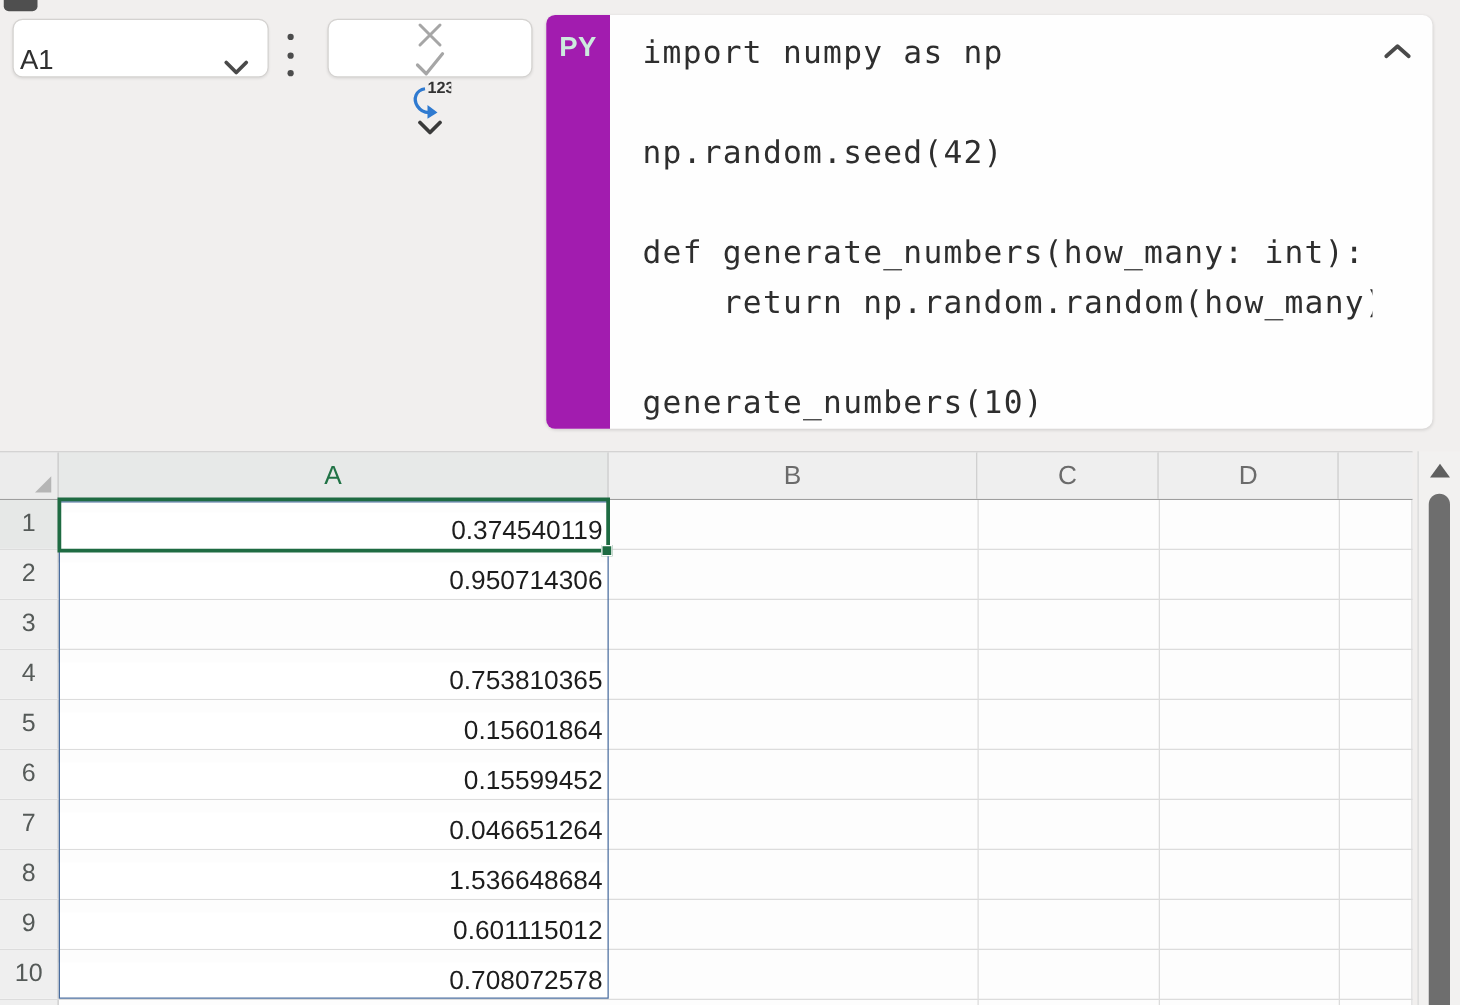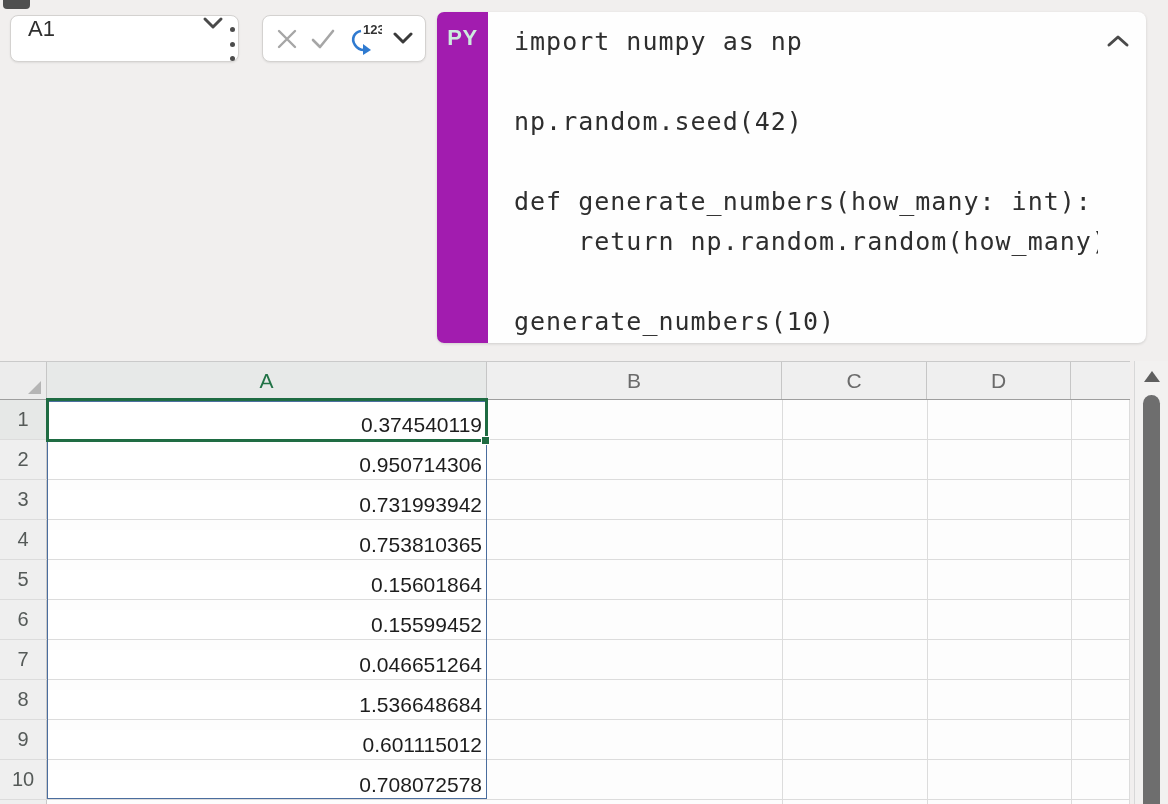--- a/index.html
+++ b/index.html
@@ -5,37 +5,37 @@
   * { margin:0; padding:0; box-sizing:border-box; }
   html,body { width:1168px; height:804px; overflow:hidden; }
   body { font-family:"Liberation Sans", sans-serif; background:#f1efee; }
   #app { position:relative; width:1168px; height:804px; background:#f1efee; overflow:hidden; }
 
   
   .corner-frag { position:absolute; left:3px; top:0; width:27px; height:9px;
     background:#4f4f4f; border-radius:0 0 4px 4px; }
 
   
-  .name-box { position:absolute; left:10px; top:15px; width:229px; height:47px;
+  .name-box { position:absolute; left:10px; top:15px; width:205px; height:47px;
     background:#ffffff; border:1px solid #d4d2d0; border-radius:8px;
     box-shadow:0 1px 2px rgba(0,0,0,.08);
-    display:flex; align-items:flex-start; justify-content:space-between;
-    padding:0 14px 0 17px; }
+    display:flex; align-items:flex-end; justify-content:space-between;
+    padding:0 14px 0 5px; }
   .name-box .ref { font-size:22px; color:#2f2f2f; }
 
   
   .kebab { position:absolute; left:229px; top:27px; width:6px; height:34px;
     display:flex; flex-direction:column; justify-content:space-between; align-items:center; }
   .kebab i { width:5px; height:5px; border-radius:50%; background:#4c4c4c; }
 
   
   .fx-toolbar { position:absolute; left:262px; top:15px; width:164px; height:47px;
     background:#ffffff; border:1px solid #d4d2d0; border-radius:8px;
     box-shadow:0 1px 2px rgba(0,0,0,.08);
-    display:flex; align-items:center; justify-content:space-around; padding:0 6px; }
+    display:flex; align-items:center; justify-content:space-around; padding:0 6px;flex-direction:column; }
   .icon-btn { display:flex; align-items:center; justify-content:center; cursor:default; }
 
   
   .formula-bar { position:absolute; left:437px; top:12px; width:709px; height:331px;
     background:#fefefe; border-radius:8px; box-shadow:0 1px 3px rgba(0,0,0,.14); }
   .py-badge { position:absolute; left:0; top:0; width:51px; height:100%;
     border-radius:7px 0 0 7px; display:flex; justify-content:center;
     padding-top:13px; font-size:22px; font-weight:600; letter-spacing:.5px; }
   .code-area { position:absolute; left:51px; top:0; right:48px; bottom:0;
     padding:10px 0 12px 26px; overflow:hidden;
@@ -160,21 +160,20 @@
         <div class="grid-row">
           <div class="row-num sel">1</div>
           <div class="cell-a">0.374540119</div>
         </div>
         <div class="grid-row">
           <div class="row-num">2</div>
           <div class="cell-a">0.950714306</div>
         </div>
         <div class="grid-row">
           <div class="row-num">3</div>
-          <div class="cell-a">0.731993942</div>
         </div>
         <div class="grid-row">
           <div class="row-num">4</div>
           <div class="cell-a">0.753810365</div>
         </div>
         <div class="grid-row">
           <div class="row-num">5</div>
           <div class="cell-a">0.15601864</div>
         </div>
         <div class="grid-row">

